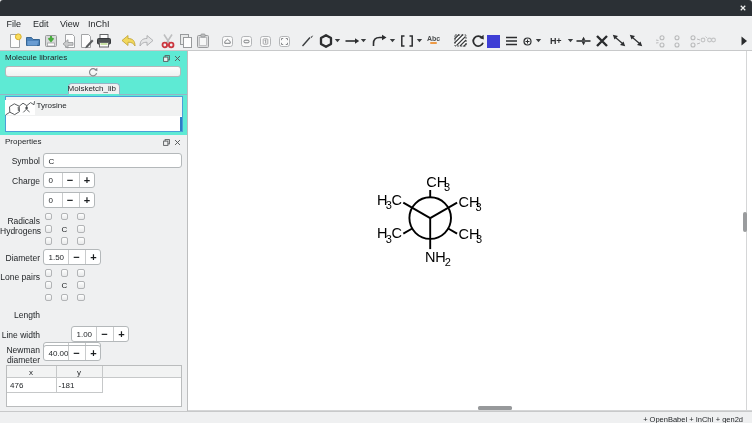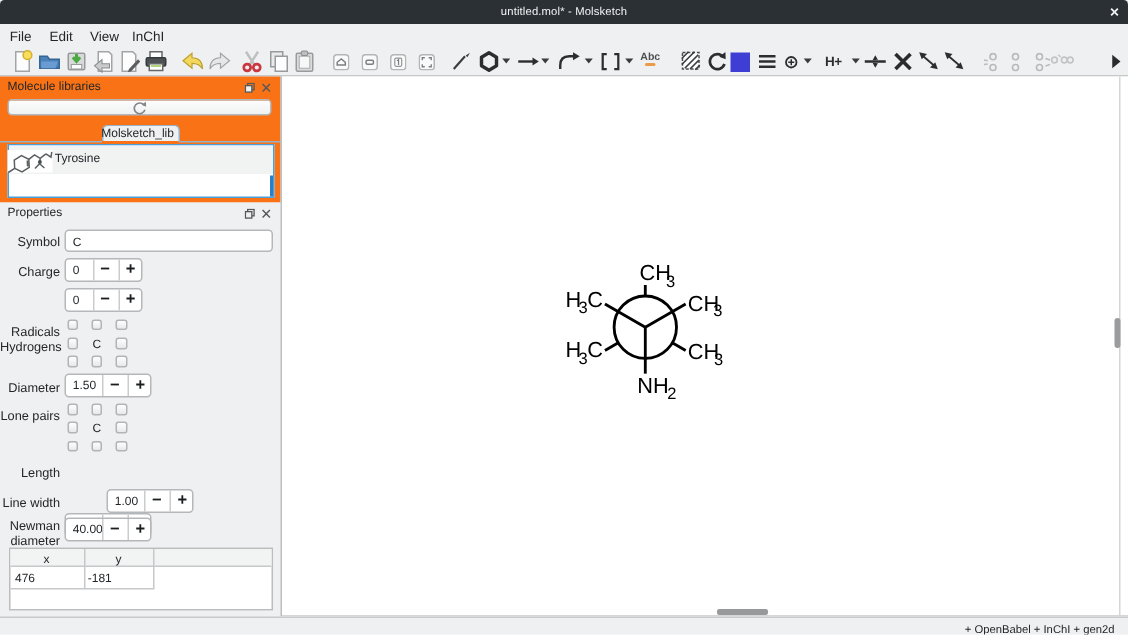--- a/index.html
+++ b/index.html
@@ -10,21 +10,21 @@
 #titlebar { position:absolute; left:0; top:0; width:752px; height:16px; background:#2b3035; border-radius:3px 3px 0 0; }
 #titlebar .t { position:absolute; left:0; top:3px; width:100%; text-align:center; font-size:7.5px; letter-spacing:0.1px; color:#f4f5f5; }
 #titlebar .x { position:absolute; right:6px; top:5px; width:6px; height:6px; }
 
 #menubar { position:absolute; left:0; top:16px; width:752px; height:14px; background:#eff0f1; }
 #menubar span { position:absolute; top:3px; font-size:9px; color:#232629; }
 
 #toolbar { position:absolute; left:0; top:30px; width:752px; height:21px; background:#eff0f1; border-bottom:1px solid #c8c9ca; }
 .ti { position:absolute; top:33px; opacity:0.9; }
 
-#dock1 { position:absolute; left:0; top:51px; width:187px; height:84px; background:#f97316; }
+#dock1 { position:absolute; left:0; top:51px; width:187px; height:84px; background:#5eead4; }
 #dock2 { position:absolute; left:0; top:135px; width:187px; height:276px; background:#eff0f1; }
 .dockhead { position:absolute; font-size:8px; color:#232629; }
 
 #canvas { position:absolute; left:188px; top:51px; width:564px; height:360px; background:#ffffff; }
 #canvasborder { position:absolute; left:187px; top:51px; width:1px; height:360px; background:#bdbebf; }
 
 #statusbar { position:absolute; left:0; top:411px; width:752px; height:12px; background:#eff0f1; border-top:1px solid #c8c9ca; }
 #statusbar .s { position:absolute; right:9px; top:2.5px; font-size:7.5px; color:#232629; }
 
 .btnrow { position:absolute; border:1px solid #b4b8ba; border-radius:3px; background:linear-gradient(#fdfdfd,#f0f1f1); }
@@ -33,21 +33,20 @@
 .spin .v { position:absolute; left:5px; top:50%; transform:translateY(-50%); font-size:8px; color:#232629; }
 .spin .d1, .spin .d2 { position:absolute; top:0; width:1px; height:100%; background:#c9cbcc; }
 .spin .m, .spin .p { position:absolute; top:50%; transform:translate(-50%,-52%); font-size:11px; font-weight:bold; color:#1b1e20; }
 .lbl { position:absolute; font-size:8.5px; color:#232629; text-align:right; width:40px; left:0; }
 .cb { position:absolute; width:7.5px; height:7.5px; border:1px solid #b2b4b6; border-radius:2px; background:linear-gradient(#fefefe,#e8e9ea); }
 </style>
 </head>
 <body>
 
 <div id="titlebar">
-  <div class="t">untitled.mol* - Molsketch</div>
   <svg class="x" viewBox="0 0 8 8">
       <path d="M1,1 L7,7 M7,1 L1,7" stroke="#eeefef" stroke-width="1.6"></path>
     </svg>
 </div>
 
 <div id="menubar">
   <span style="left:6.5px">File</span>
   <span style="left:33px">Edit</span>
   <span style="left:60px">View</span>
   <span style="left:88px">InChI</span>

